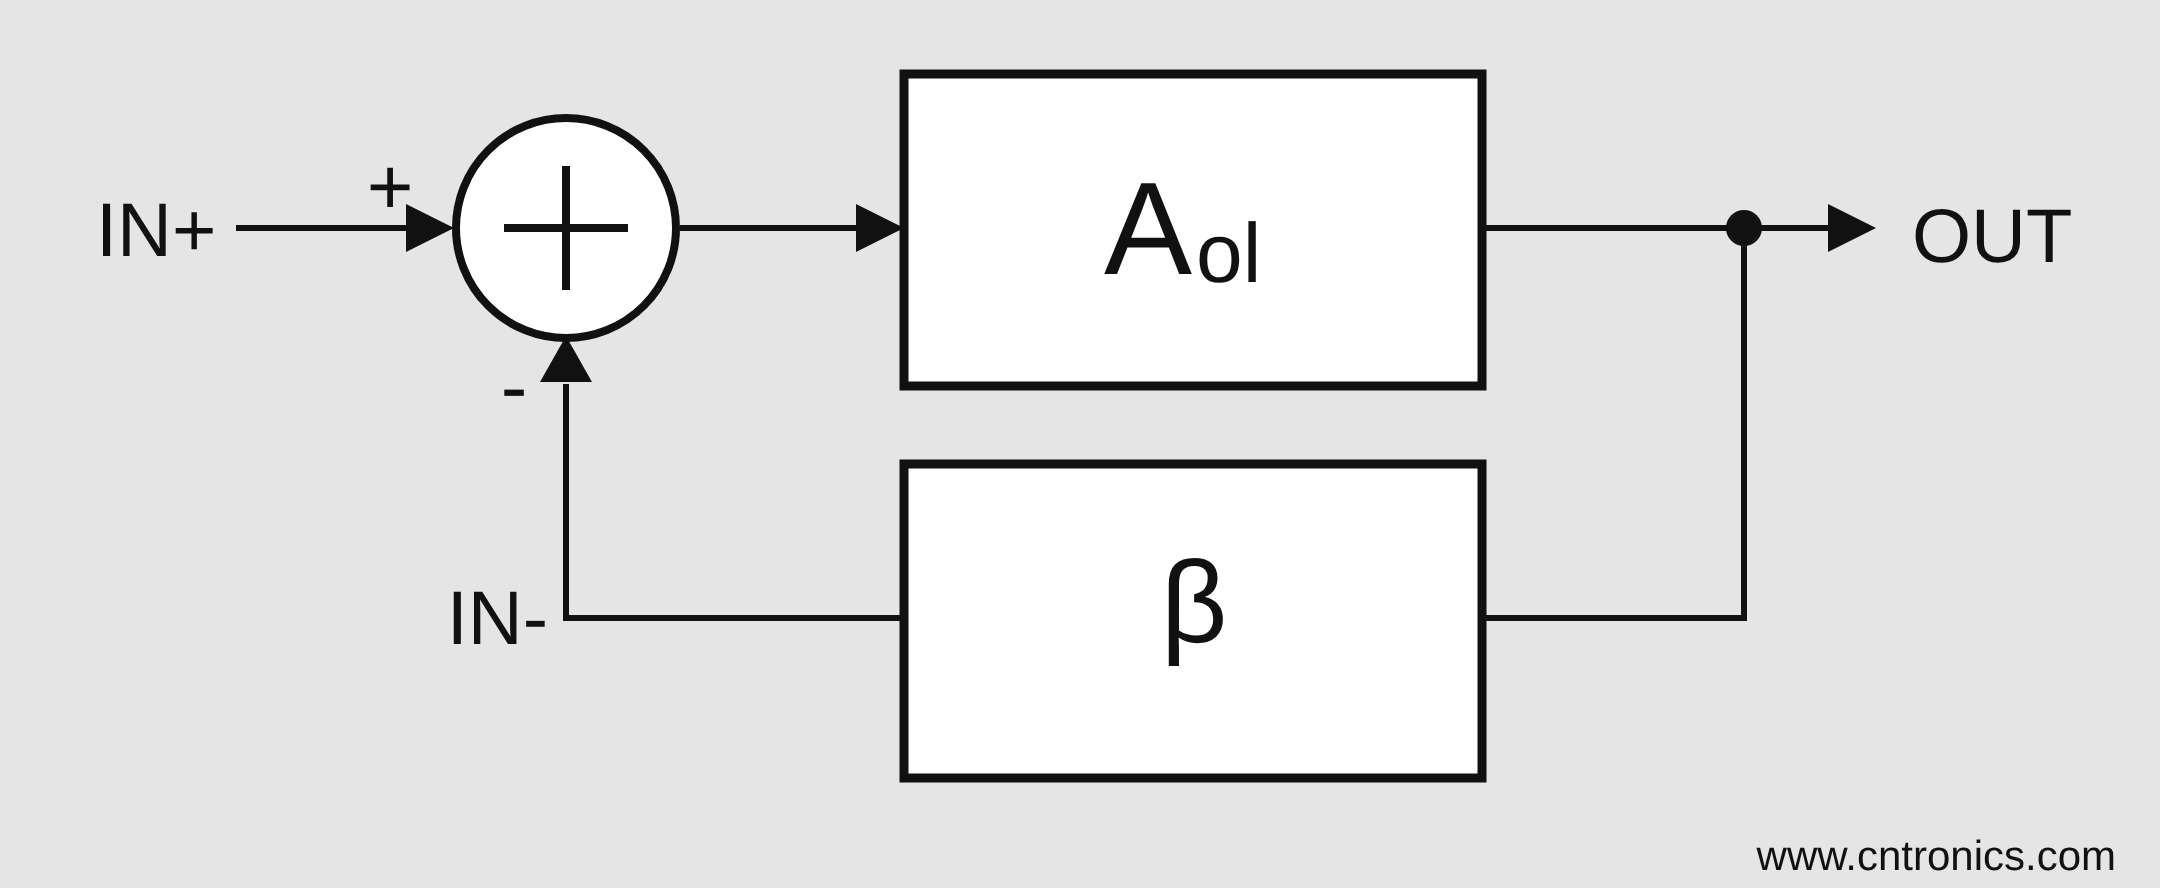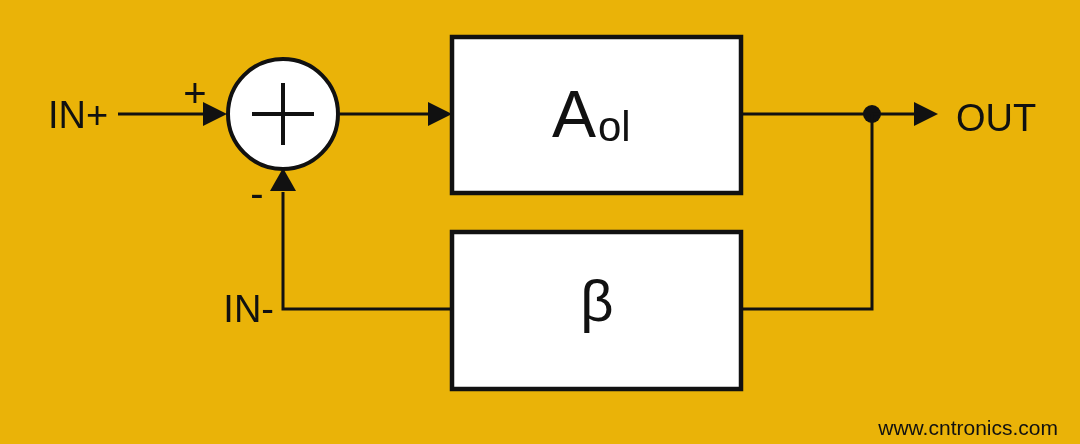--- a/index.html
+++ b/index.html
@@ -4,21 +4,21 @@
 <style>
   html, body {
     margin: 0;
     padding: 0;
     background: #ffffff;
   }
   .stage {
     position: relative;
     width: 1080px;
     height: 444px;
-    background: #eab308;
+    background: #e5e5e5;
     overflow: hidden;
     font-family: "Liberation Sans", sans-serif;
   }
   svg {
     display: block;
   }
   .wire {
     stroke: #111111;
     stroke-width: 3;
     fill: none;

